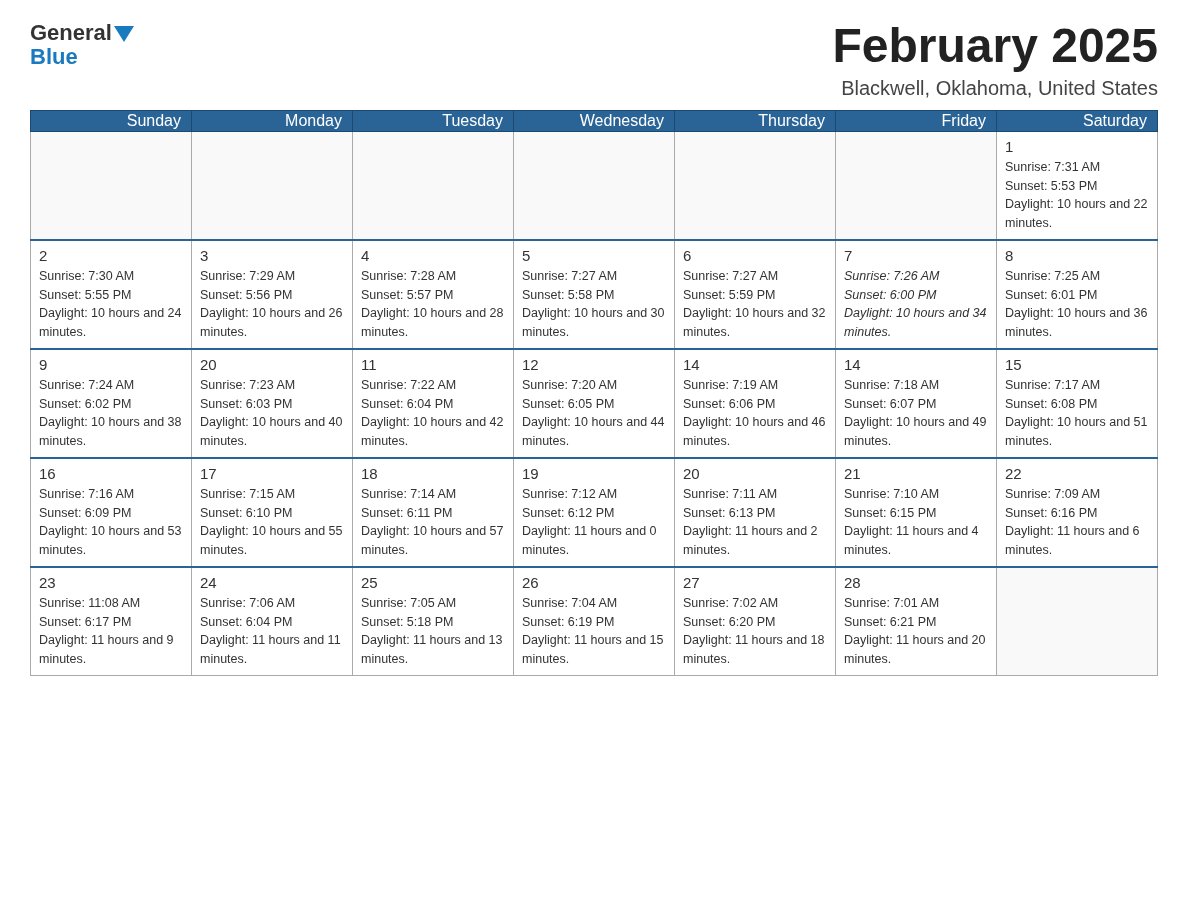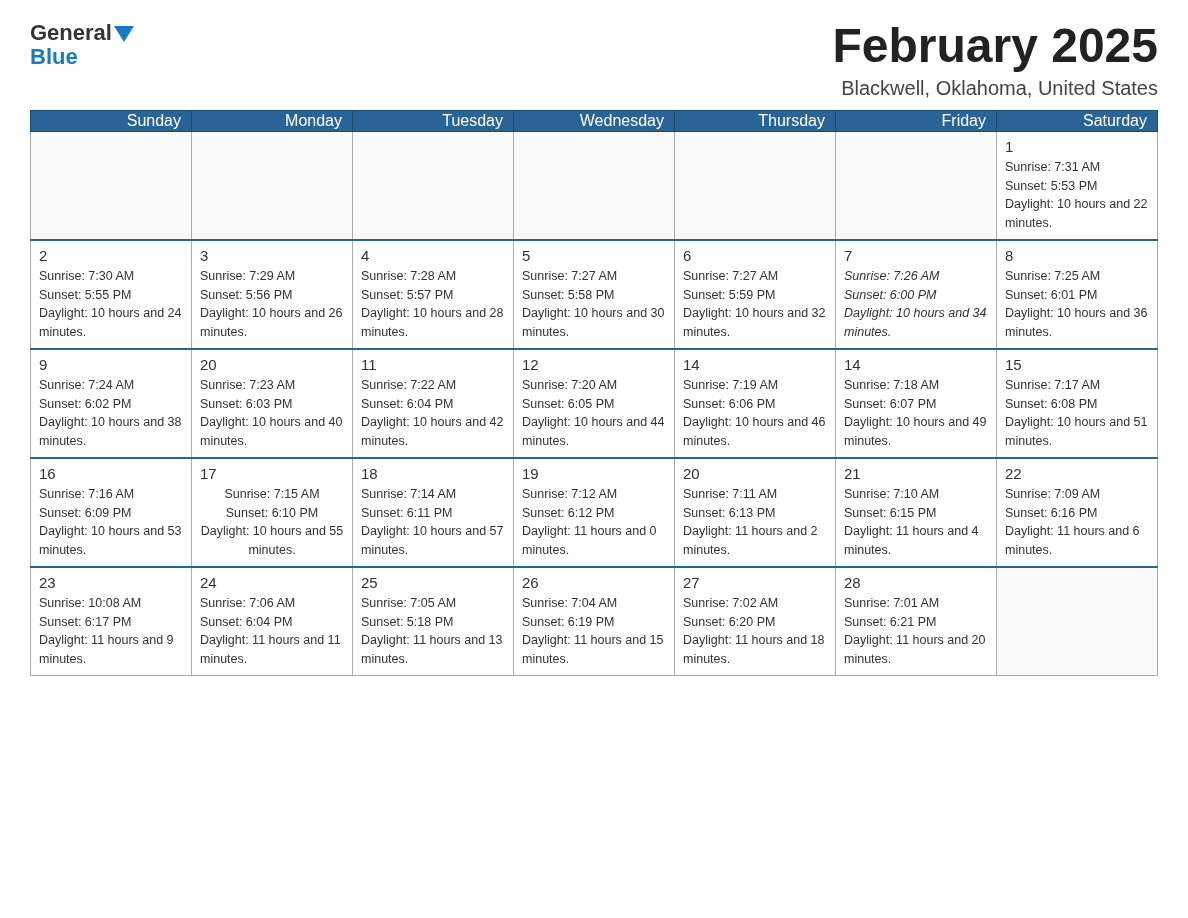--- a/index.html
+++ b/index.html
@@ -226,21 +226,21 @@
       </tr>
       <tr class="row-border">
         <td>
           <span class="day-num">16</span>
           <div class="day-info" style="white-space: pre-line;">Sunrise: 7:16 AM
 Sunset: 6:09 PM
 Daylight: 10 hours and 53 minutes.</div>
         </td>
         <td>
           <span class="day-num">17</span>
-          <div class="day-info" style="white-space: pre-line; text-align: center;">Sunrise: 7:15 AM
+          <div class="day-info" style="white-space: pre-line;">Sunrise: 7:15 AM
 Sunset: 6:10 PM
 Daylight: 10 hours and 55 minutes.</div>
         </td>
         <td>
           <span class="day-num">18</span>
           <div class="day-info" style="white-space: pre-line;">Sunrise: 7:14 AM
 Sunset: 6:11 PM
 Daylight: 10 hours and 57 minutes.</div>
         </td>
         <td>
@@ -264,21 +264,21 @@
         <td>
           <span class="day-num">22</span>
           <div class="day-info" style="white-space: pre-line;">Sunrise: 7:09 AM
 Sunset: 6:16 PM
 Daylight: 11 hours and 6 minutes.</div>
         </td>
       </tr>
       <tr class="row-border">
         <td>
           <span class="day-num">23</span>
-          <div class="day-info" style="white-space: pre-line;">Sunrise: 10:08 AM
+          <div class="day-info" style="white-space: pre-line;">Sunrise: 11:08 AM
 Sunset: 6:17 PM
 Daylight: 11 hours and 9 minutes.</div>
         </td>
         <td>
           <span class="day-num">24</span>
           <div class="day-info" style="white-space: pre-line;">Sunrise: 7:06 AM
 Sunset: 6:04 PM
 Daylight: 11 hours and 11 minutes.</div>
         </td>
         <td>

